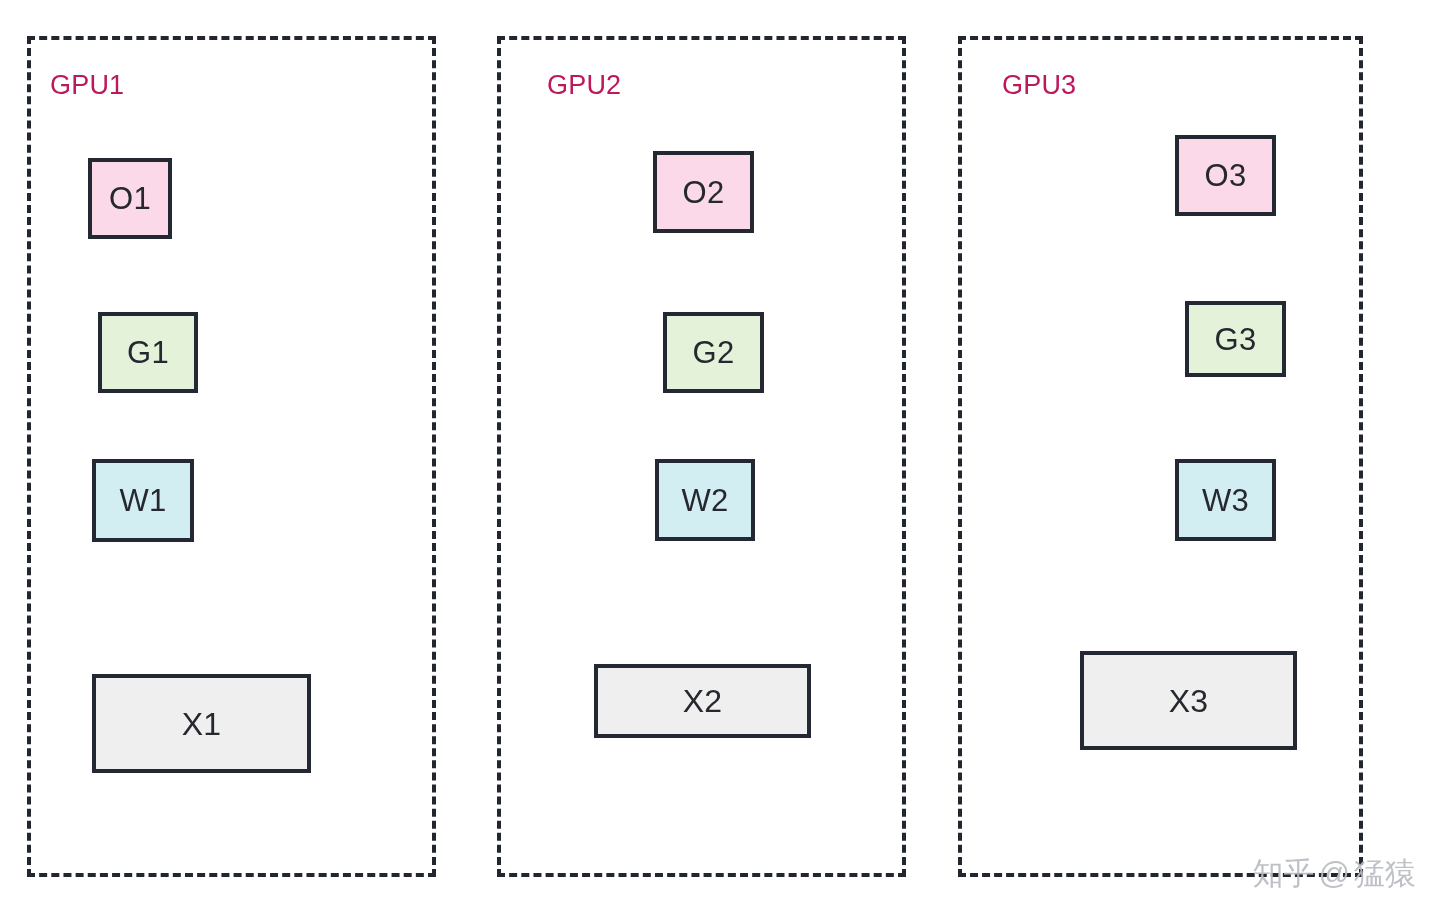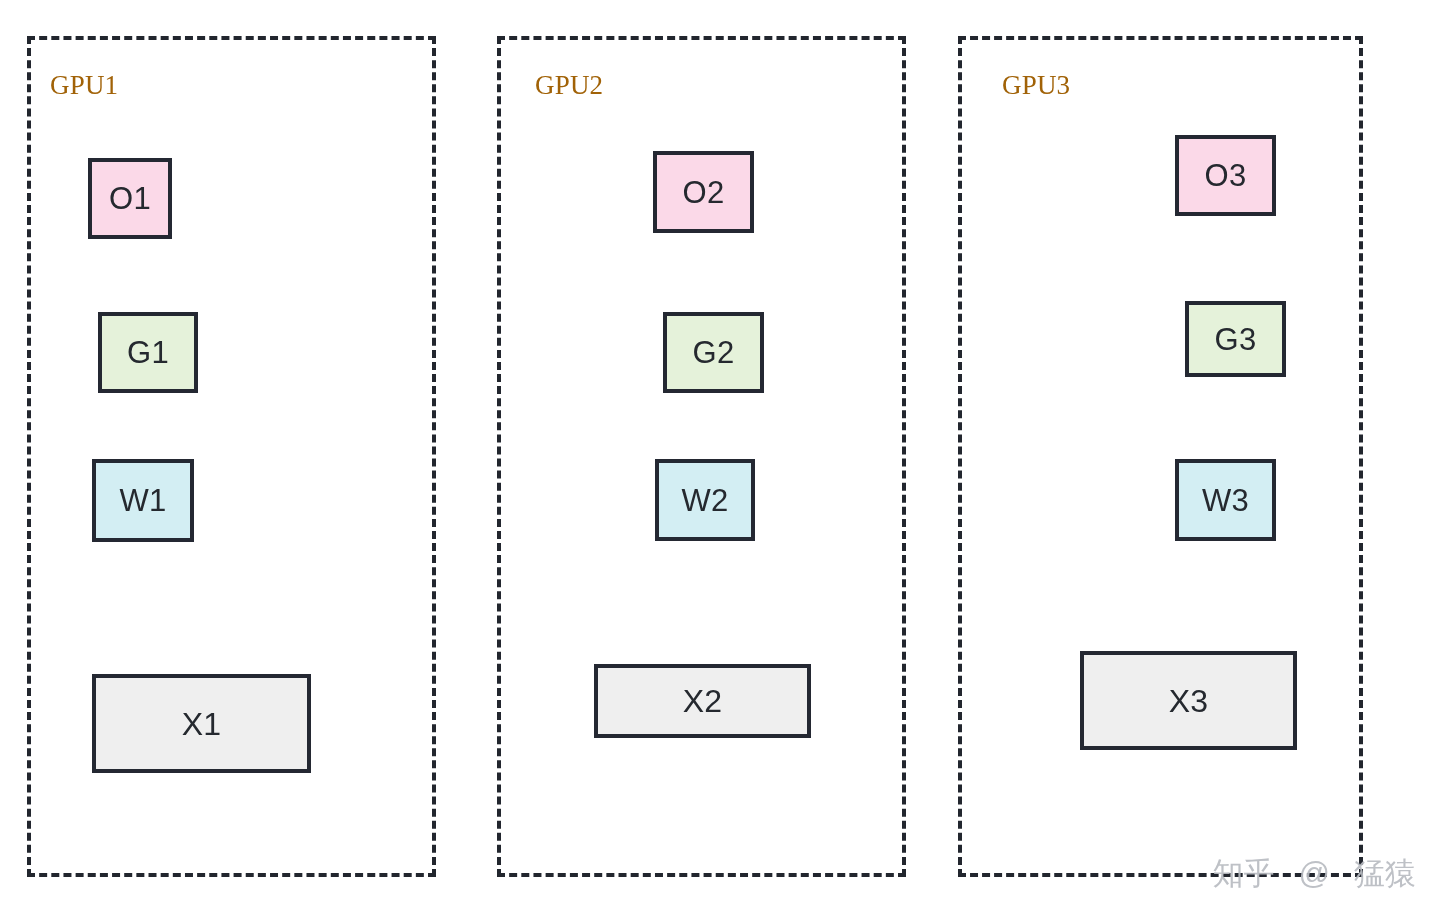--- a/index.html
+++ b/index.html
@@ -22,27 +22,26 @@
 
   
   .gpu-panel {
     position: absolute;
     box-sizing: border-box;
     border: 4px dashed #22262e;
     background: transparent;
   }
   .gpu-label {
     position: absolute;
-    color: #a16207;
+    color: #be185d;
     font-size: 27px;
     line-height: 1;
     letter-spacing: 0.2px;
     white-space: nowrap;
     user-select: none;
-    font-family: Liberation Serif, serif;
   }
 
   
   .block {
     position: absolute;
     box-sizing: border-box;
     border: 4px solid #242832;
     display: flex;
     align-items: center;
     justify-content: center;
@@ -57,21 +56,21 @@
   .block.weight { background: #d3eef3; }
   .block.data   { background: #efefef; font-size: 32px; }
 
   
   .watermark {
     position: absolute;
     right: 24px;
     bottom: 34px;
     display: flex;
     align-items: center;
-    gap: 24px;
+    gap: 4px;
     color: #b9bcc2;
     font-size: 31px;
     line-height: 1;
     white-space: nowrap;
     user-select: none;
     opacity: 0.92;
   }
   .watermark .wm-sep { letter-spacing: 0; }
 </style>
 </head>
@@ -89,21 +88,21 @@
     <span>G1</span>
   </div>
   <div class="block weight" style="left:92px; top:459px; width:102px; height:83px;">
     <span>W1</span>
   </div>
   <div class="block data" style="left:92px; top:674px; width:219px; height:99px;">
     <span>X1</span>
   </div>
 
   <div class="gpu-panel" style="left:497px; top:36px; width:409px; height:841px;"></div>
-  <div class="gpu-label" style="left:535px; top:72px;">GPU2</div>
+  <div class="gpu-label" style="left:547px; top:72px;">GPU2</div>
 
   <div class="block optim" style="left:653px; top:151px; width:101px; height:82px;">
     <span>O2</span>
   </div>
   <div class="block grad" style="left:653px; top:312px; width:101px; height:81px;">
     <span>G2</span>
   </div>
   <div class="block weight" style="left:655px; top:459px; width:100px; height:82px;">
     <span>W2</span>
   </div>

